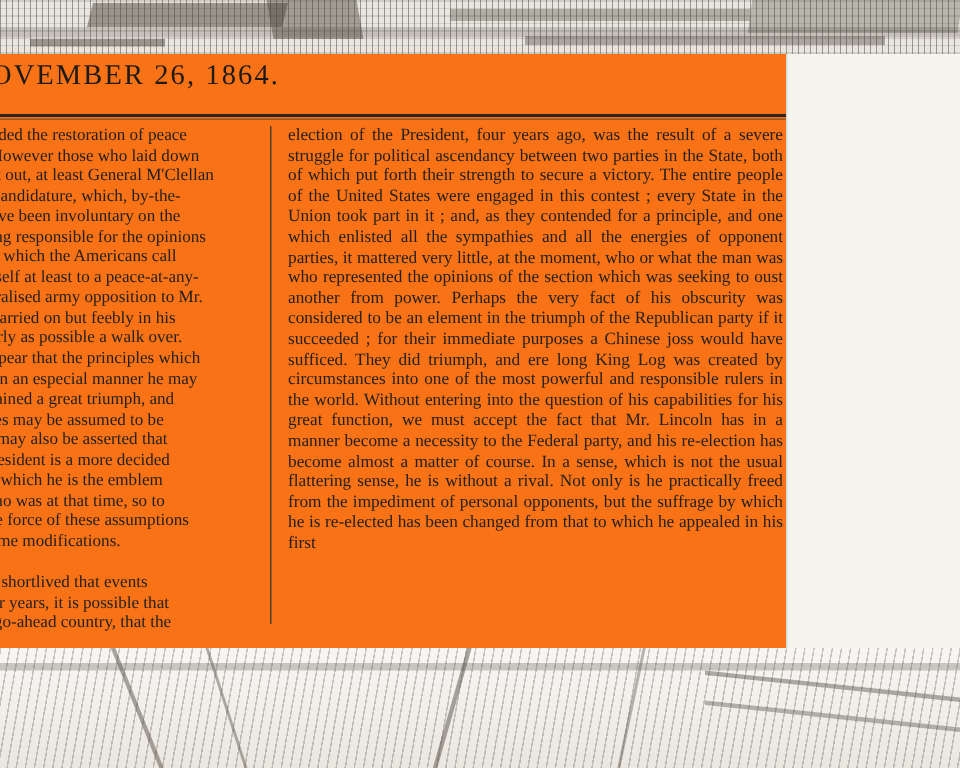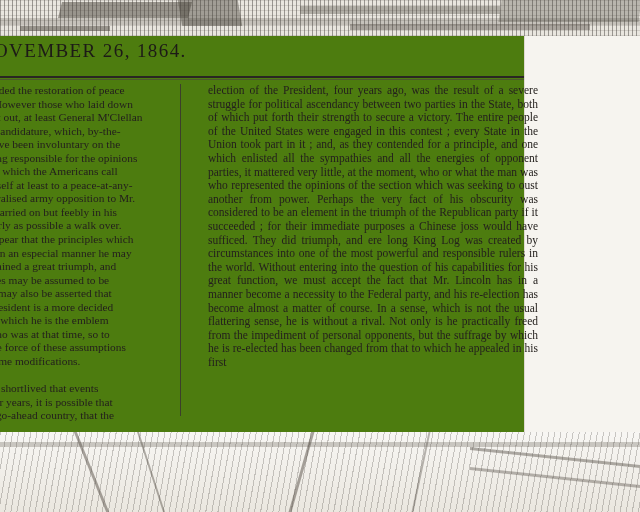--- a/index.html
+++ b/index.html
@@ -5,21 +5,21 @@
   html, body {
     margin: 0;
     padding: 0;
     background: #ffffff;
   }
   #page {
     position: relative;
     width: 640px;
     height: 512px;
     overflow: hidden;
-    background: #4d7c0f;
+    background: #f97316;
     font-family: "Liberation Serif", serif;
     color: #231f1c;
   }
 
   
   .engraving {
     position: absolute;
     left: 0; top: 0;
     width: 640px; height: 36px;
     background: #e9e6df;
@@ -103,21 +103,21 @@
     text-justify: inter-word;
     color: #24201d;
   }
   .col p { margin: 0; }
   .col p + p { margin-top: 0px; }
   .col-left {
     left: -12px;
     width: 178px;
   }
   .col-right {
-    left: 208px;
+    left: 192px;
     width: 330px;
     font-size: 11.5px;
     line-height: 13.6px;
   }
   .col-divider {
     position: absolute;
     left: 180px; top: 0;
     width: 1px; height: 332px;
     background: #3a3530;
     opacity: .85;

